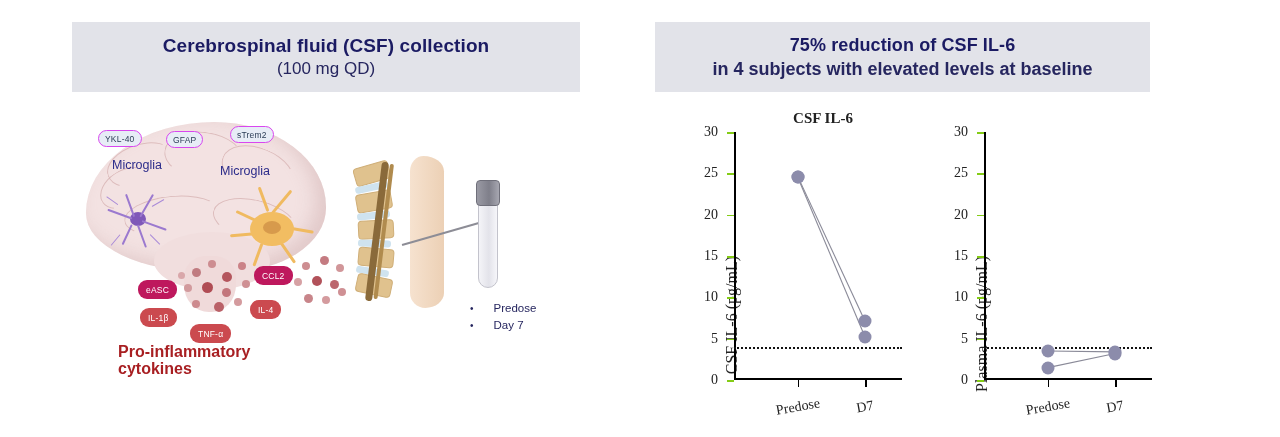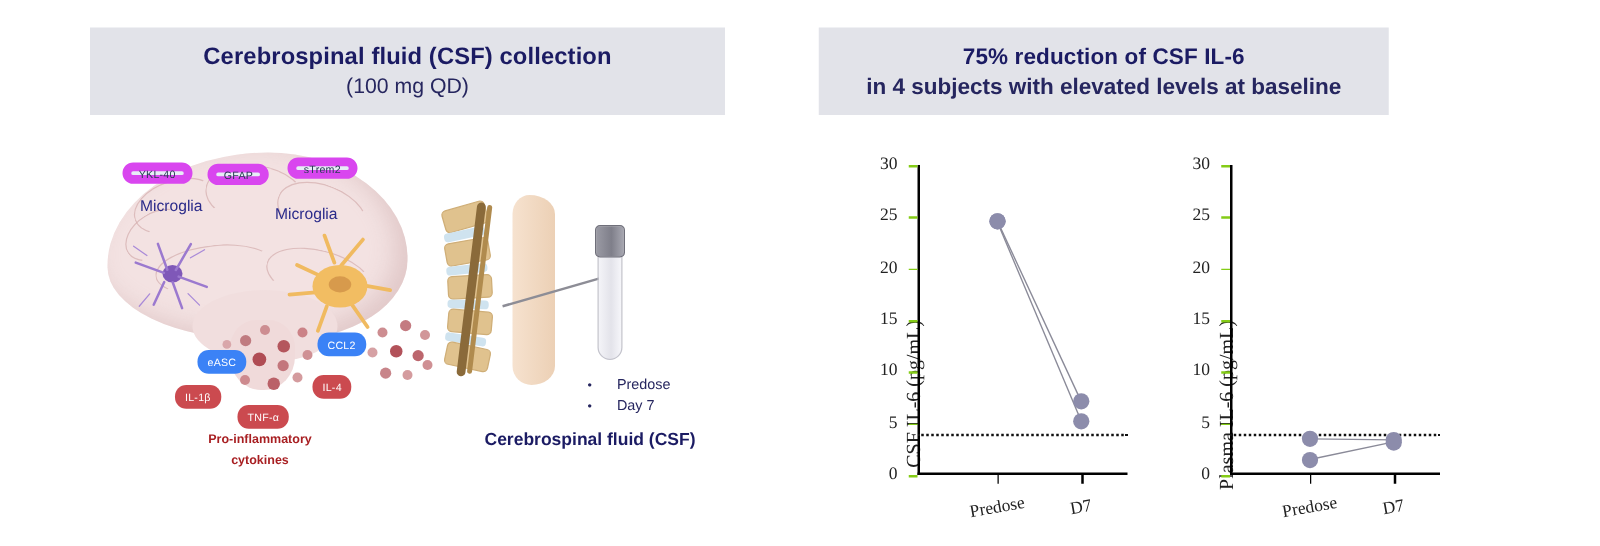--- a/index.html
+++ b/index.html
@@ -15,21 +15,21 @@
   .band {
     position: absolute;
     background: #e2e3e9;
     display: flex; flex-direction: column;
     align-items: center; justify-content: center;
     text-align: center;
     color: #1b1b63;
     font-weight: bold;
   }
   #band-left  { left: 72px;  top: 22px; width: 508px; height: 70px; }
-  #band-right { left: 655px; top: 22px; width: 456px; height: 70px; }
+  #band-right { left: 655px; top: 22px; width: 495px; height: 70px; }
   .band .l1 { font-size: 19px; letter-spacing: .1px; line-height: 24px; }
   .band .l2 { font-size: 17px; font-weight: normal; line-height: 22px; color:#26265f; }
   #band-right .l1, #band-right .l2 { font-size: 18px; font-weight: bold; line-height: 24px; }
 
   
   #illus { position: absolute; left: 72px; top: 100px; width: 508px; height: 300px; }
 
   .brain-wrap { position: absolute; left: 8px; top: 4px; width: 280px; height: 245px; }
   .brain-body {
     position: absolute; left: 6px; top: 18px; width: 240px; height: 150px;
@@ -50,21 +50,21 @@
   }
   .f1 { left: 26px;  top: 40px;  width: 70px; height: 42px; transform: rotate(-18deg); }
   .f2 { left: 84px;  top: 28px;  width: 80px; height: 48px; transform: rotate(8deg); }
   .f3 { left: 140px; top: 44px;  width: 76px; height: 46px; transform: rotate(22deg); }
   .f4 { left: 44px;  top: 92px;  width: 96px; height: 40px; transform: rotate(-6deg); }
   .f5 { left: 132px; top: 96px;  width: 86px; height: 42px; transform: rotate(14deg); }
   .f6 { left: 18px;  top: 66px;  width: 54px; height: 36px; transform: rotate(-32deg); }
 
   .pill {
     position: absolute; display: flex; align-items: center; justify-content: center;
-    background: #e7edf6; border: 7px solid #d946ef; border-radius: 10px;
+    background: #e7edf6; border: 1px solid #d946ef; border-radius: 10px;
     color: #2a3c55; font-size: 8.5px; letter-spacing: .2px;
     height: 17px; padding: 0 6px; white-space: nowrap;
   }
   #pill-ykl   { left: 18px;  top: 26px; }
   #pill-gfap  { left: 86px;  top: 27px; }
   #pill-strem { left: 150px; top: 22px; }
 
   .cell-label {
     position: absolute; color: #2b2b8a; font-size: 12.5px; white-space: nowrap;
   }
@@ -89,26 +89,26 @@
     background: #d79a4c; border-radius: 50%;
   }
   .micro-arm { position: absolute; background: #f0ba60; transform-origin: 0 50%; height: 3px; border-radius: 3px; }
 
   .dot { position: absolute; border-radius: 50%; }
   .badge {
     position: absolute; display: flex; align-items: center; justify-content: center;
     border-radius: 9px; height: 19px; padding: 0 8px; color: #fff;
     font-size: 8.5px; white-space: nowrap; letter-spacing: .2px;
   }
-  .badge.gold { background: #3b82f6; }
+  .badge.gold { background: #be185d; }
   .badge.red  { background: #cb4a4f; }
 
   #lab-cytokines {
-    position: absolute; left: 29px; top: 243px; width: 214px; text-align: center;
-    color: #a81f22; font-weight: bold; font-size: 10px; line-height: 17px;
+    position: absolute; left: 46px; top: 243px; width: 214px; 
+    color: #a81f22; font-weight: bold; font-size: 16px; line-height: 17px;
   }
 
   
   .spine { position: absolute; left: 276px; top: 62px; width: 110px; height: 140px; }
   .vert {
     position: absolute; width: 36px; height: 19px; background: #e0c28e;
     border: 1px solid #cfae77; border-radius: 4px;
   }
   .disc {
     position: absolute; width: 33px; height: 7px; background: #cfe3ef;
@@ -281,21 +281,21 @@
       <div class="dot" style="left:248px;top:156px;width:9px;height:9px;background:#c47b81;"></div>
       <div class="dot" style="left:264px;top:164px;width:8px;height:8px;background:#d19699;"></div>
       <div class="dot" style="left:222px;top:178px;width:8px;height:8px;background:#d6a1a4;"></div>
       <div class="dot" style="left:240px;top:176px;width:10px;height:10px;background:#b2525a;"></div>
       <div class="dot" style="left:258px;top:180px;width:9px;height:9px;background:#bc666d;"></div>
       <div class="dot" style="left:232px;top:194px;width:9px;height:9px;background:#c8858a;"></div>
       <div class="dot" style="left:250px;top:196px;width:8px;height:8px;background:#d49b9e;"></div>
       <div class="dot" style="left:266px;top:188px;width:8px;height:8px;background:#cf9094;"></div>
     </div>
 
-    <div class="badge gold" style="left:86px;top:180px;">eASC</div>
+    <div class="badge gold" style="left:66px;top:180px;">eASC</div>
     <div class="badge gold" style="left:182px;top:166px;">CCL2</div>
     <div class="badge red" style="left:68px;top:208px;text-align:right;">IL-1β</div>
     <div class="badge red" style="left:178px;top:200px;">IL-4</div>
     <div class="badge red" style="left:118px;top:224px;">TNF-α</div>
 
     <div id="lab-cytokines" style="white-space: pre-line;">Pro-inflammatory
 cytokines</div>
 
     <div class="spine">
       <div class="skin"></div>
@@ -323,24 +323,24 @@
       <div class="row">
         <span class="bu">•</span>
         <span>Predose</span>
       </div>
       <div class="row">
         <span class="bu">•</span>
         <span>Day 7</span>
       </div>
     </div>
 
-    <div id="lab-csf">Cerebrospinal fluid (CSF)</div>
   </div>
 
   <div class="chart" id="chart-csf">
+    <div class="ch-title">CSF IL-6</div>
     <div class="plot">
       <div class="ylab-rot">CSF IL-6 (pg/mL)</div>
       <div class="axis-y"></div>
       <div class="axis-x"></div>
       <div class="ticks">
           <div class="tick" style="top: 248px;">
             <span class="tlab">0</span>
           </div>
           <div class="tick" style="top: 206.667px;">
             <span class="tlab">5</span>

